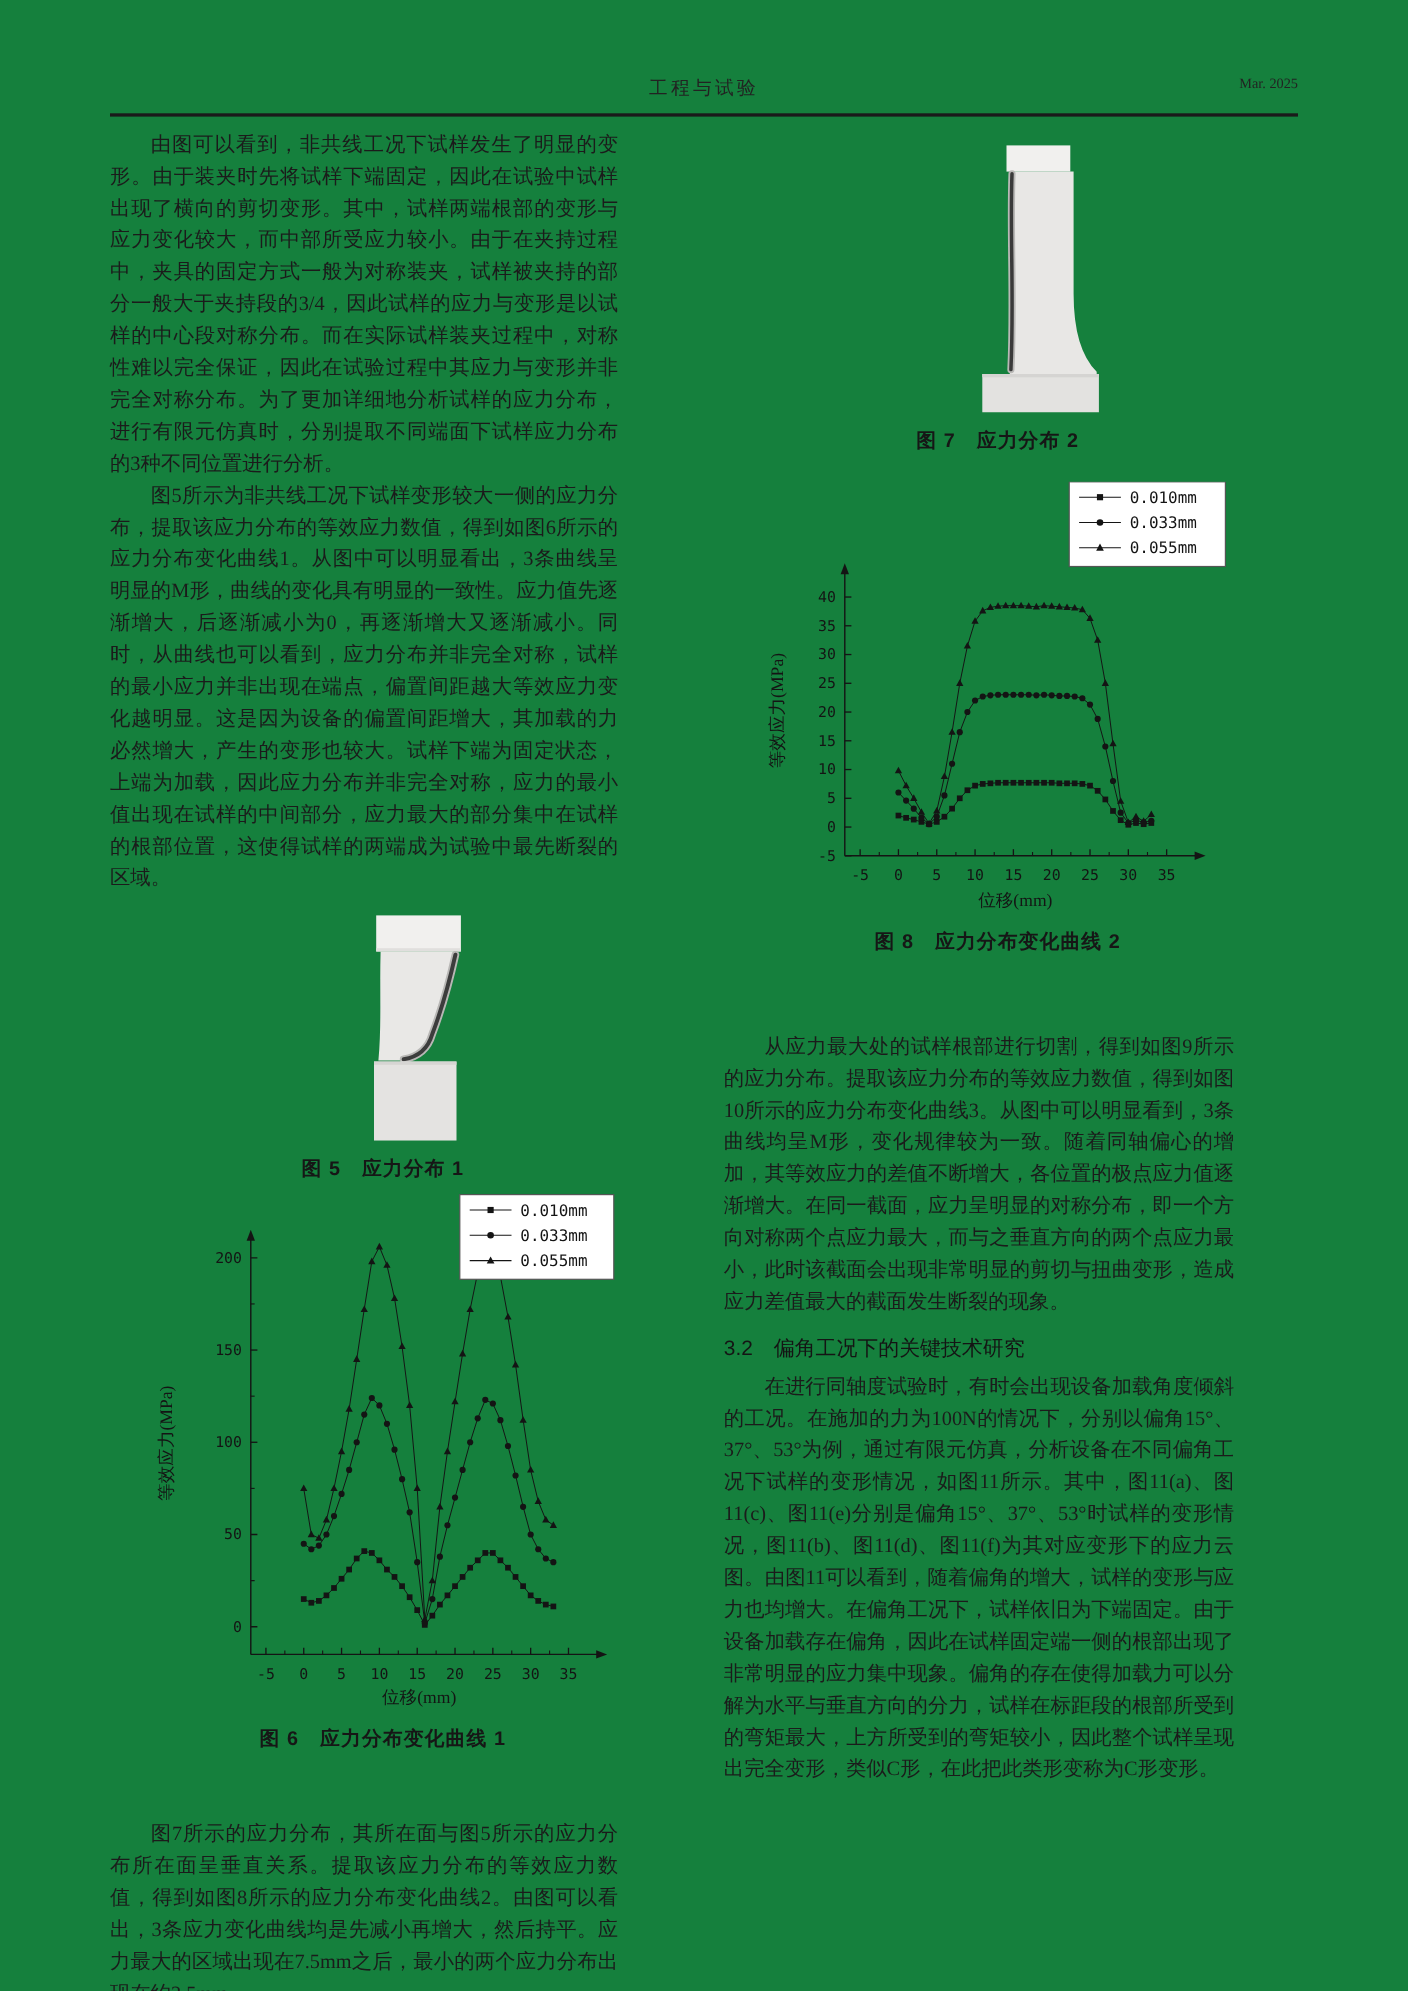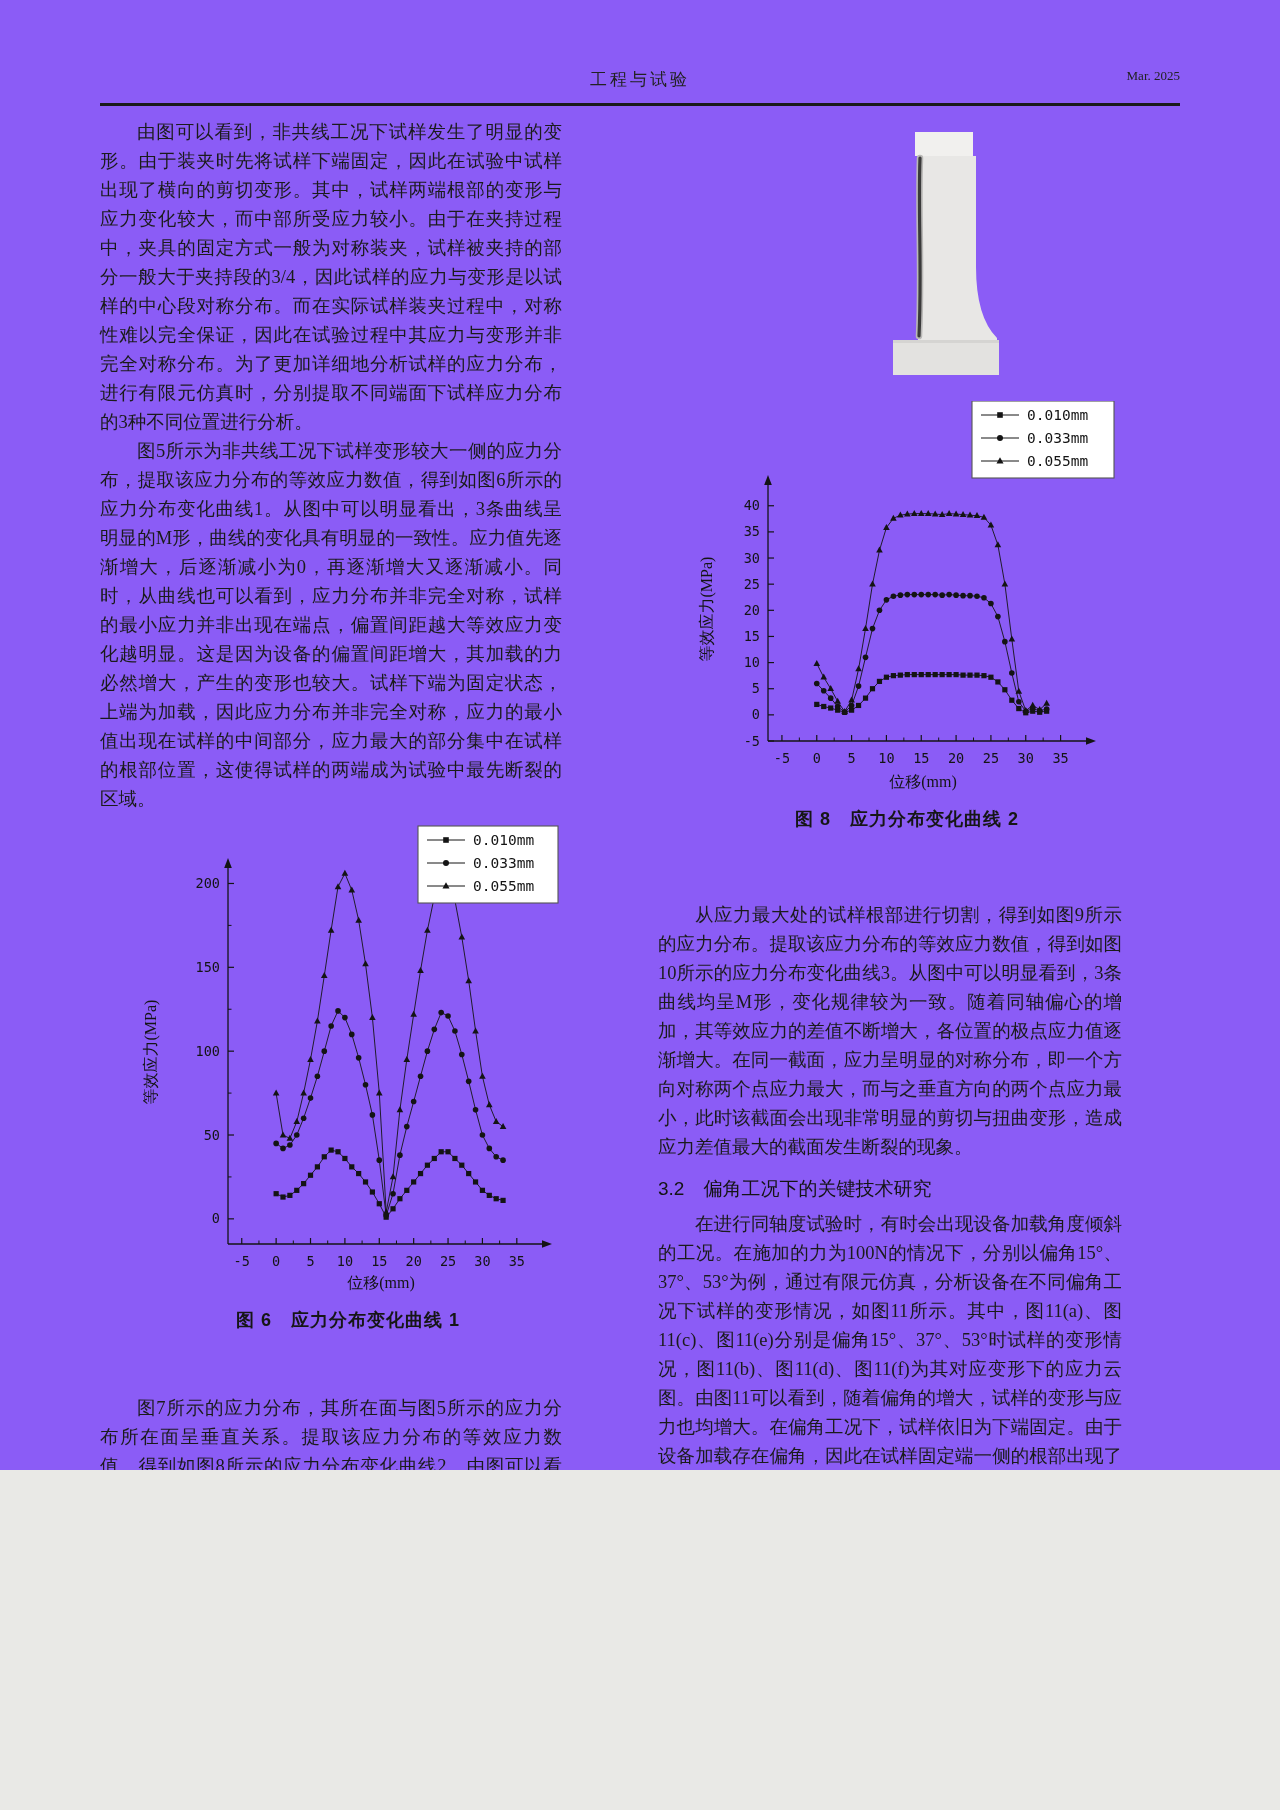--- a/index.html
+++ b/index.html
@@ -1,16 +1,16 @@
 <!DOCTYPE html>
 <html><head>
 <meta charset="utf-8">
 <style>
   html,body{margin:0;padding:0;background:#e9e9e6;}
-  .page{position:relative;width:1280px;height:1470px;background:#8b5cf6;margin:0 auto;
+  .page{position:relative;width:1280px;height:1810px;background:#15803d;margin:0 auto;
         font-family:"Liberation Serif","DejaVu Serif",serif;color:#1b1b1b;overflow:hidden;}
   
   .pg-header{position:absolute;left:100px;top:68px;width:1080px;height:30px;}
   .journal{position:absolute;left:0;right:0;text-align:center;font-size:17px;letter-spacing:3px;color:#222;}
   .issue-date{position:absolute;right:0;top:0;font-size:13px;color:#222;}
   .header-rule{position:absolute;left:100px;top:103px;width:1080px;height:3px;background:#1a1a1a;}
   
   .col{position:absolute;top:118px;width:462px;}
   .col-left{left:100px;}
   .col-right{left:658px;width:464px;}
@@ -42,20 +42,32 @@
   <header class="pg-header">
     <span class="journal">工程与试验</span>
     <span class="issue-date">Mar.  2025</span>
   </header>
   <div class="header-rule"></div>
 
   <div class="col col-left">
     <p class="body-text indent">由图可以看到，非共线工况下试样发生了明显的变形。由于装夹时先将试样下端固定，因此在试验中试样出现了横向的剪切变形。其中，试样两端根部的变形与应力变化较大，而中部所受应力较小。由于在夹持过程中，夹具的固定方式一般为对称装夹，试样被夹持的部分一般大于夹持段的3/4，因此试样的应力与变形是以试样的中心段对称分布。而在实际试样装夹过程中，对称性难以完全保证，因此在试验过程中其应力与变形并非完全对称分布。为了更加详细地分析试样的应力分布，进行有限元仿真时，分别提取不同端面下试样应力分布的3种不同位置进行分析。</p>
     <p class="body-text indent">图5所示为非共线工况下试样变形较大一侧的应力分布，提取该应力分布的等效应力数值，得到如图6所示的应力分布变化曲线1。从图中可以明显看出，3条曲线呈明显的M形，曲线的变化具有明显的一致性。应力值先逐渐增大，后逐渐减小为0，再逐渐增大又逐渐减小。同时，从曲线也可以看到，应力分布并非完全对称，试样的最小应力并非出现在端点，偏置间距越大等效应力变化越明显。这是因为设备的偏置间距增大，其加载的力必然增大，产生的变形也较大。试样下端为固定状态，上端为加载，因此应力分布并非完全对称，应力的最小值出现在试样的中间部分，应力最大的部分集中在试样的根部位置，这使得试样的两端成为试验中最先断裂的区域。</p>
 
+    <figure class="fig5-fig">
+      <svg width="112" height="205" viewBox="0 0 112 205">
+        <rect x="29" y="0" width="77" height="33" fill="#f1f0ee"></rect>
+        <rect x="29" y="30" width="77" height="3" fill="#e0dfdd"></rect>
+        <path d="M33,33 L101,33 C95,62 88,86 80,108 C76,122 66,129 54,132 L31,132 C34,100 32,66 33,33 Z" fill="#e9e8e6"></path>
+        <path d="M101,36 C95,63 88,87 80,108 C76,122 66,129 54,131" fill="none" stroke="#b8b7b5" stroke-width="7" stroke-linecap="round"></path>
+        <path d="M101,36 C95,63 88,87 80,108 C76,122 66,129 54,131" fill="none" stroke="#3c3c3c" stroke-width="3.6" stroke-linecap="round"></path>
+        <rect x="27" y="133" width="75" height="72" fill="#e4e3e1"></rect>
+        <rect x="27" y="133" width="75" height="3" fill="#d6d5d3"></rect>
+      </svg>
+      <figcaption class="fig-caption">图 5　应力分布 1</figcaption>
+    </figure>
 
     <figure class="chart-fig">
       <svg width="462" height="470" viewBox="0 0 462 470">
           <line x1="128" y1="420" x2="444" y2="420" stroke="#141414" stroke-width="1.3"></line>
           <polygon points="452,420 442,416.2 442,423.8" fill="#141414"></polygon>
           <line x1="128" y1="420" x2="128" y2="43" stroke="#141414" stroke-width="1.3"></line>
           <polygon points="128,34 124.2,44 131.8,44" fill="#141414"></polygon>
           <line x1="141.75280898876406" y1="420" x2="141.75280898876406" y2="414" stroke="#141414" stroke-width="1.2"></line>
           <text x="141.75280898876406" y="442" text-anchor="middle" font-size="13.5" font-family="&quot;DejaVu Sans Mono&quot;,monospace" fill="#141414">-5</text>
           <line x1="176.13483146067415" y1="420" x2="176.13483146067415" y2="414" stroke="#141414" stroke-width="1.2"></line>
@@ -225,20 +237,21 @@
 
     <figure class="fig7-fig">
       <svg width="118" height="243" viewBox="0 0 118 243">
         <rect x="32" y="0" width="58" height="24" fill="#f1f0ee"></rect>
         <path d="M35,24 L93,24 L93,135 Q93,185 114,206 L114,208 L35,208 C33,150 37,90 35,24 Z" fill="#e8e7e5"></path>
         <path d="M37,26 C35,80 39,140 36,204" fill="none" stroke="#b9b8b6" stroke-width="6.5" stroke-linecap="round"></path>
         <path d="M37,26 C35,80 39,140 36,204" fill="none" stroke="#3a3a3a" stroke-width="3.2" stroke-linecap="round"></path>
         <rect x="10" y="208" width="106" height="35" fill="#e3e2e0"></rect>
         <rect x="10" y="208" width="106" height="3" fill="#d5d4d2"></rect>
       </svg>
+      <figcaption class="fig-caption">图 7　应力分布 2</figcaption>
     </figure>
 
     <figure class="chart-fig" style="margin-top:26px;">
       <svg width="464" height="392" viewBox="0 0 464 392">
           <line x1="110" y1="340" x2="430" y2="340" stroke="#141414" stroke-width="1.3"></line>
           <polygon points="438,340 428,336.2 428,343.8" fill="#141414"></polygon>
           <line x1="110" y1="340" x2="110" y2="83" stroke="#141414" stroke-width="1.3"></line>
           <polygon points="110,74 106.2,84 113.8,84" fill="#141414"></polygon>
           <line x1="123.93258426966293" y1="340" x2="123.93258426966293" y2="334" stroke="#141414" stroke-width="1.2"></line>
           <text x="123.93258426966293" y="362" text-anchor="middle" font-size="13.5" font-family="&quot;DejaVu Sans Mono&quot;,monospace" fill="#141414">-5</text>

